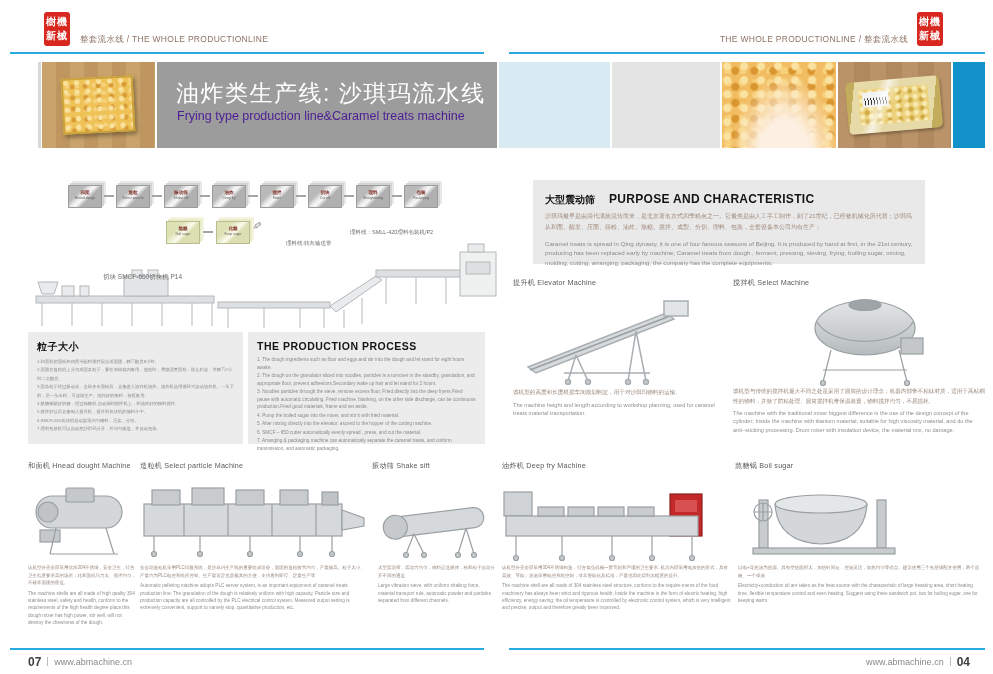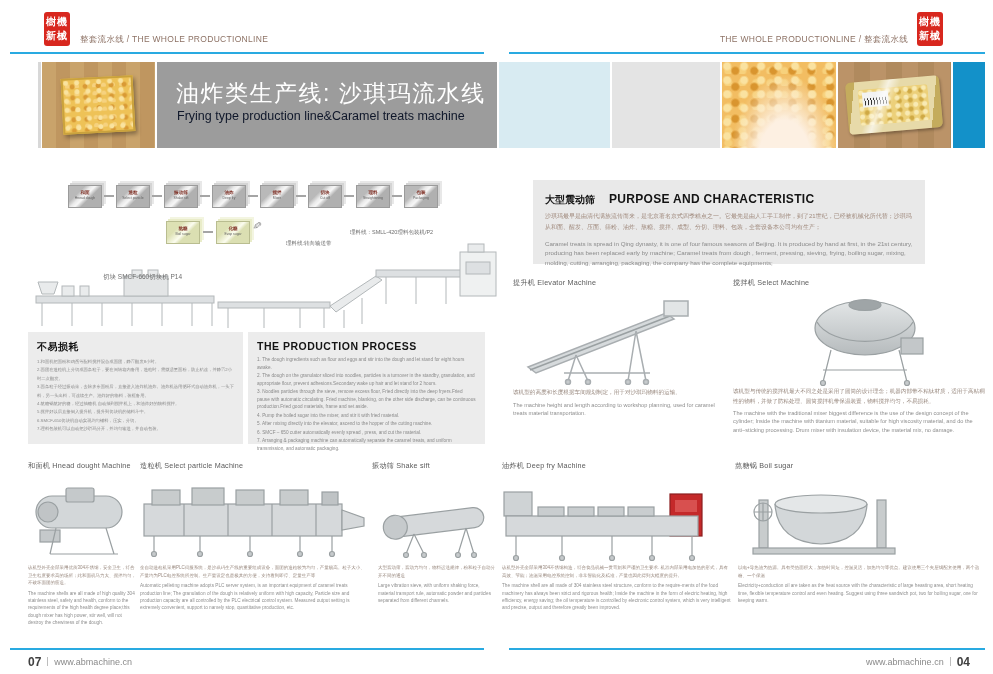--- a/index.html
+++ b/index.html
@@ -13,21 +13,21 @@
         color:#fff;font-weight:bold;font-size:10px;line-height:14px;text-align:center;
         padding-top:3px;letter-spacing:1px}
   .hdr{position:absolute;top:34px;font-size:8.5px;color:#8d7265;letter-spacing:.3px}
   .hdr b{font-weight:normal}
   .rule{position:absolute;height:2px;background:#29aae1}
 
   
   .bseg{position:absolute;top:62px;height:86px;overflow:hidden}
   .banner-title{background:#9c9c9c;color:#fff}
   .bt-zh{position:absolute;left:19px;top:16px;font-size:23px;letter-spacing:1.5px;color:#fff}
-  .bt-en{position:absolute;left:20px;top:47px;font-size:12.5px;color:#0f172a}
+  .bt-en{position:absolute;left:20px;top:47px;font-size:12.5px;color:#4c1d95}
   .photo-wood{background:repeating-linear-gradient(90deg,#c9a36b 0 14px,#bf9660 14px 28px)}
   .treat{position:absolute;left:20px;top:15px;width:72px;height:56px;background-color:#eec257;
      background-image:radial-gradient(circle at 25% 30%,#f9e3a0 0 2px,rgba(0,0,0,0) 3px),
        radial-gradient(circle at 70% 60%,#d99a35 0 2px,rgba(0,0,0,0) 3px),
        radial-gradient(circle at 50% 80%,#f6d27f 0 2px,rgba(0,0,0,0) 3px);
      background-size:11px 9px,13px 11px,9px 8px;border:2px solid #caa23c;
      transform:rotate(-3deg);box-shadow:2px 3px 4px rgba(0,0,0,.35)}
   .photo-closeup{background-color:#f2bd62;
      background-image:radial-gradient(ellipse at 55% 118%,#fdf0e2 0 30%,rgba(0,0,0,0) 62%),
        radial-gradient(circle at 30% 30%,#fae2a0 0 3px,rgba(0,0,0,0) 5px),
@@ -255,21 +255,21 @@
           <circle cx="114" cy="95" r="2.5" fill="#c6cacc"></circle>
       </g>
     </svg>
   </div>
   <div class="desc mid" style="left:733px;top:387px;width:252px">
     <span class="zh">该机型与传统的搅拌机最大不同之处是采用了圆筒的设计理念；机器内部带不粘钛材质，适用于高粘稠性的物料，并做了防粘处理。圆筒搅拌机带保温装置，物料搅拌均匀，不易损耗。</span>
     <span class="en">The machine with the traditional mixer biggest difference is the use of the design concept of the cylinder; Inside the machine with titanium material, suitable for high viscosity material, and do the anti−sticking processing. Drum mixer with insulation device, the material mix, no damage.</span>
   </div>
 
   <div class="panel" style="left:28px;top:332px;width:215px;height:112px">
-    <h3>不易损耗</h3>
+    <h3>粒子大小</h3>
     <div class="pz-item">1.和面机把面粉和鸡蛋等配料搅拌混合成面团，静置醒发8小时。</div>
     <div class="pz-item">2.面团在造粒机上分切成面条粒子，要在周转箱内备用，造粒时，需撒适量面粉，防止粘连，并静置2小时二次醒发。</div>
     <div class="pz-item">3.面条粒子经过振动筛，去除多余面粉后，直接进入油炸机油炸。油炸机选用循环式自动油炸机，一头下料，另一头出料，可连续生产。油炸好的物料，装框备用。</div>
     <div class="pz-item">4.熬糖锅熬好的糖，经过抽糖机 自动抽到搅拌机上，和油炸好的物料搅拌。</div>
     <div class="pz-item">5.搅拌好以后直接倒入提升机，提升到切块机的储料斗中。</div>
     <div class="pz-item">6.SMCF-650切块机自动实现均匀铺料，压实，分切。</div>
     <div class="pz-item">7.理料包装机可以自动把沙琪玛分开，并均匀输送，并自动包装。</div>
   </div>
   <div class="panel" style="left:248px;top:332px;width:237px;height:112px">
     <h3 style="font-size:10.5px">THE PRODUCTION PROCESS</h3>

